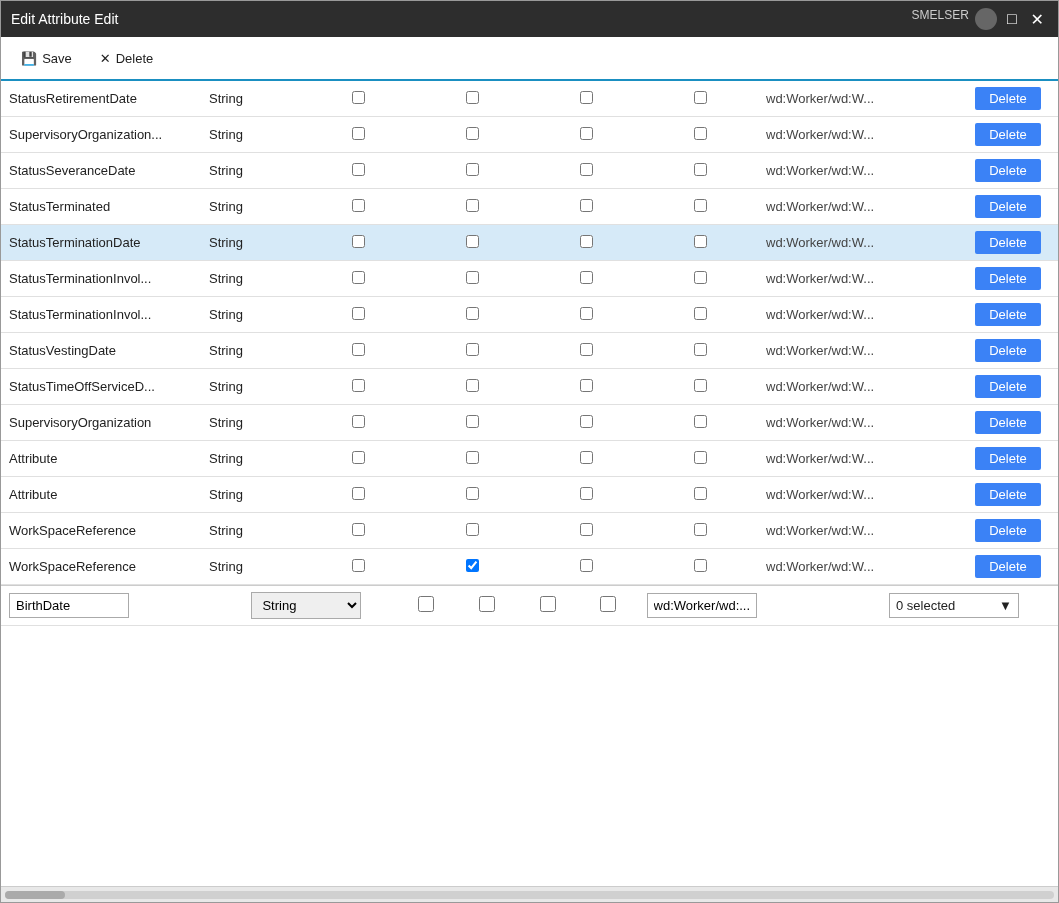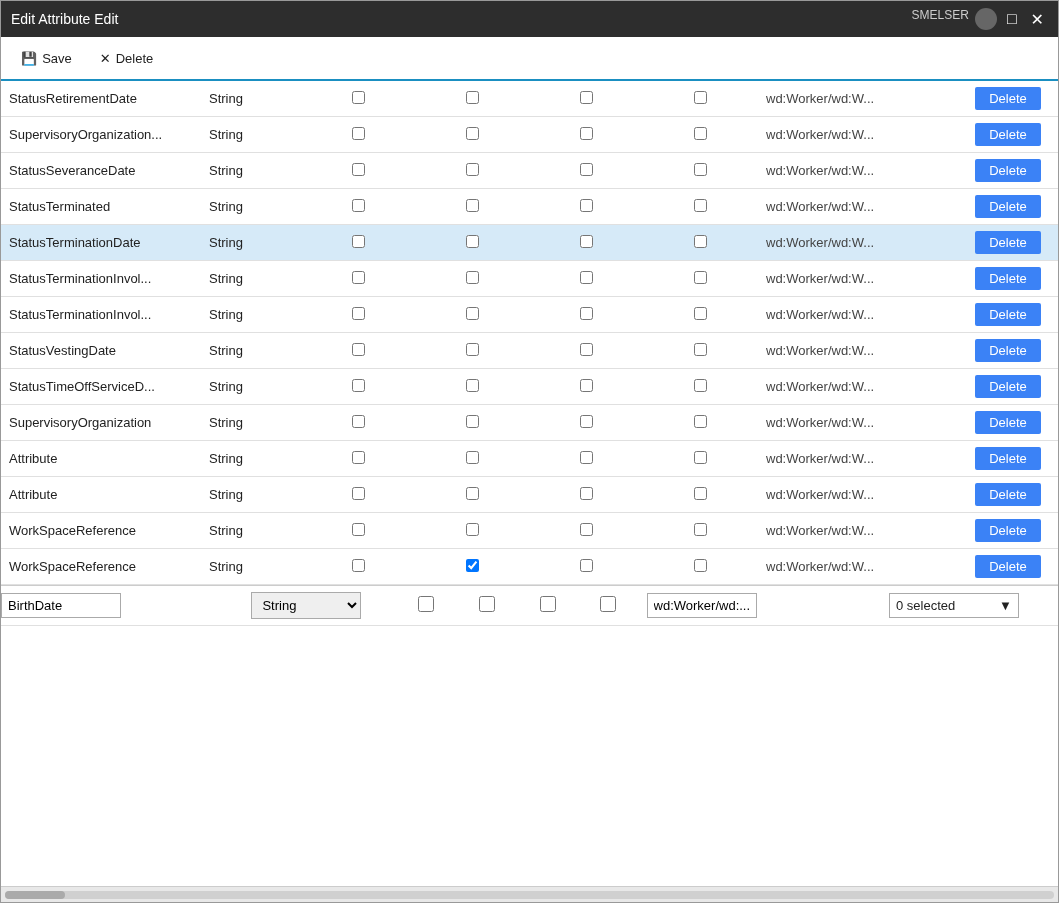--- a/index.html
+++ b/index.html
@@ -408,21 +408,21 @@
               <td style="text-align: center;"><input type="checkbox" style=""></td>
               <td class="col-path">wd:Worker/wd:W...</td>
               <td class="col-action"><button class="delete-btn">Delete</button></td>
             </tr>
           </tbody>
       </table>
 
       <table style="width:100%; border-collapse:collapse;">
         <tbody>
           <tr class="new-row">
-            <td class="col-name" style="padding:6px 0;">
+            <td class="col-name" style="padding:6px 8px;">
               <input type="text" value="BirthDate" style="">
             </td>
             <td class="col-type" style="padding:6px 8px;">
               <select>
                 <option>String</option>
                 <option>Integer</option>
                 <option>Boolean</option>
                 <option>Date</option>
               </select>
             </td>

